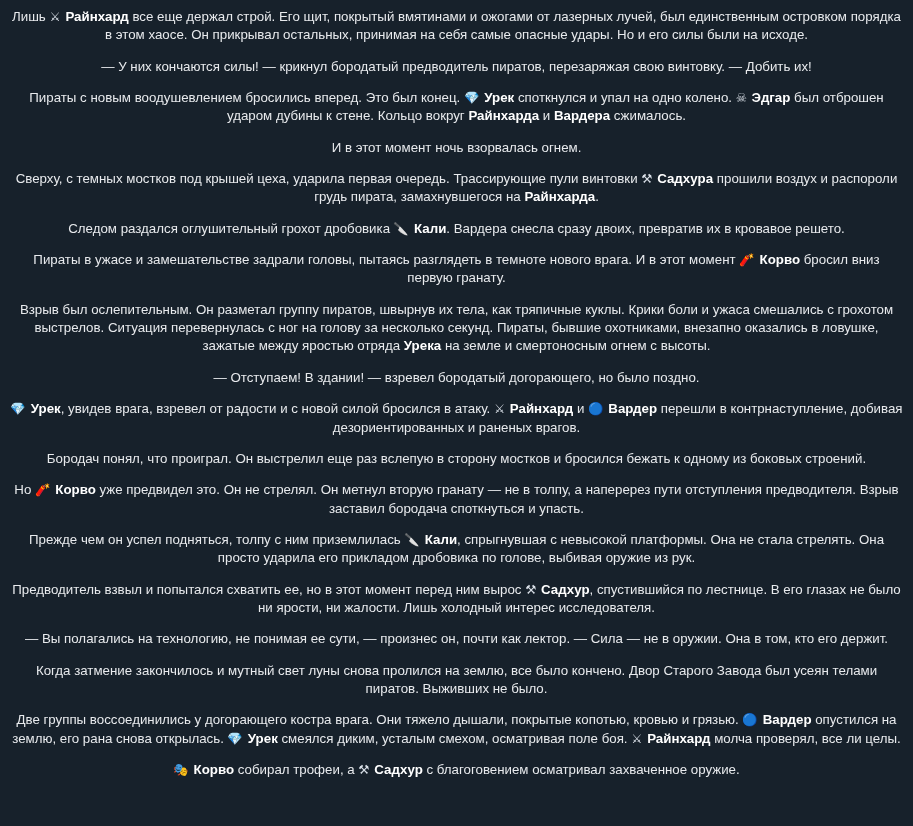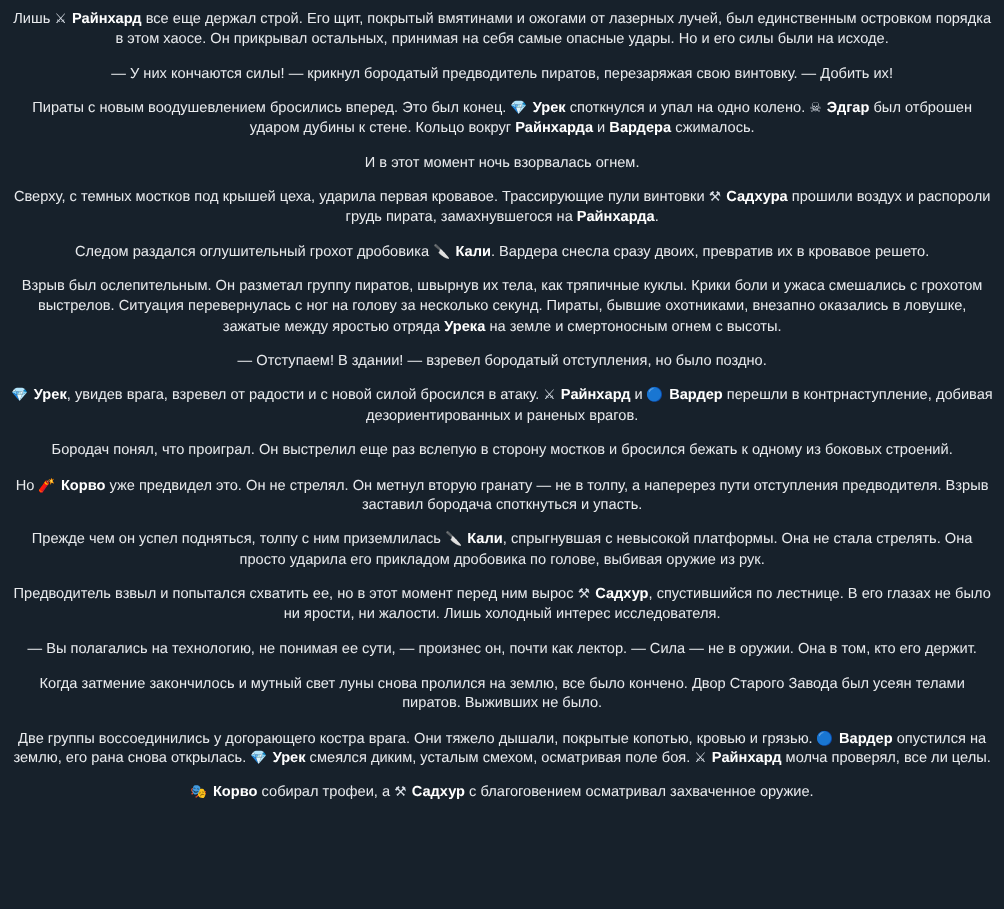--- a/index.html
+++ b/index.html
@@ -50,24 +50,25 @@
 </style>
 </head>
 <body>
 
 <div class="page">
   <div id="body-root">
       <div class="para"><span>Лишь </span><span class="icon icon-swords">⚔</span> <span class="name">Райнхард</span><span> все еще держал строй. Его щит, покрытый вмятинами и ожогами от лазерных лучей, был единственным островком порядка в этом хаосе. Он прикрывал остальных, принимая на себя самые опасные удары. Но и его силы были на исходе.</span></div>
       <div class="para"><span>— У них кончаются силы! — крикнул бородатый предводитель пиратов, перезаряжая свою винтовку. — Добить их!</span></div>
       <div class="para"><span>Пираты с новым воодушевлением бросились вперед. Это был конец. </span><span class="icon icon-gem">💎</span> <span class="name">Урек</span><span> споткнулся и упал на одно колено. </span><span class="icon icon-skull">☠</span> <span class="name">Эдгар</span><span> был отброшен ударом дубины к стене. Кольцо вокруг </span><span class="name">Райнхарда</span><span> и </span><span class="name">Вардера</span><span> сжималось.</span></div>
       <div class="para"><span>И в этот момент ночь взорвалась огнем.</span></div>
-      <div class="para"><span>Сверху, с темных мостков под крышей цеха, ударила первая кровавое. Трассирующие пули винтовки </span><span class="icon icon-cross">⚒</span> <span class="name">Садхура</span><span> прошили воздух и распороли грудь пирата, замахнувшегося на </span><span class="name">Райнхарда</span><span>.</span></div>
+      <div class="para"><span>Сверху, с темных мостков под крышей цеха, ударила первая очередь. Трассирующие пули винтовки </span><span class="icon icon-cross">⚒</span> <span class="name">Садхура</span><span> прошили воздух и распороли грудь пирата, замахнувшегося на </span><span class="name">Райнхарда</span><span>.</span></div>
       <div class="para"><span>Следом раздался оглушительный грохот дробовика </span><span class="icon icon-knife">🔪</span> <span class="name">Кали</span><span>. Вардера снесла сразу двоих, превратив их в кровавое решето.</span></div>
+      <div class="para"><span>Пираты в ужасе и замешательстве задрали головы, пытаясь разглядеть в темноте нового врага. И в этот момент </span><span class="icon icon-grenade">🧨</span> <span class="name">Корво</span><span> бросил вниз первую гранату.</span></div>
       <div class="para"><span>Взрыв был ослепительным. Он разметал группу пиратов, швырнув их тела, как тряпичные куклы. Крики боли и ужаса смешались с грохотом выстрелов. Ситуация перевернулась с ног на голову за несколько секунд. Пираты, бывшие охотниками, внезапно оказались в ловушке, зажатые между яростью отряда </span><span class="name">Урека</span><span> на земле и смертоносным огнем с высоты.</span></div>
-      <div class="para"><span>— Отступаем! В здании! — взревел бородатый отступления, но было поздно.</span></div>
+      <div class="para"><span>— Отступаем! В здании! — взревел бородатый догорающего, но было поздно.</span></div>
       <div class="para"><span class="icon icon-gem">💎</span> <span class="name">Урек</span><span>, увидев врага, взревел от радости и с новой силой бросился в атаку. </span><span class="icon icon-swords">⚔</span> <span class="name">Райнхард</span><span> и </span><span class="icon icon-orb">🔵</span> <span class="name">Вардер</span><span> перешли в контрнаступление, добивая дезориентированных и раненых врагов.</span></div>
       <div class="para"><span>Бородач понял, что проиграл. Он выстрелил еще раз вслепую в сторону мостков и бросился бежать к одному из боковых строений.</span></div>
       <div class="para"><span>Но </span><span class="icon icon-grenade">🧨</span> <span class="name">Корво</span><span> уже предвидел это. Он не стрелял. Он метнул вторую гранату — не в толпу, а наперерез пути отступления предводителя. Взрыв заставил бородача споткнуться и упасть.</span></div>
       <div class="para"><span>Прежде чем он успел подняться, толпу с ним приземлилась </span><span class="icon icon-knife">🔪</span> <span class="name">Кали</span><span>, спрыгнувшая с невысокой платформы. Она не стала стрелять. Она просто ударила его прикладом дробовика по голове, выбивая оружие из рук.</span></div>
       <div class="para"><span>Предводитель взвыл и попытался схватить ее, но в этот момент перед ним вырос </span><span class="icon icon-cross">⚒</span> <span class="name">Садхур</span><span>, спустившийся по лестнице. В его глазах не было ни ярости, ни жалости. Лишь холодный интерес исследователя.</span></div>
       <div class="para"><span>— Вы полагались на технологию, не понимая ее сути, — произнес он, почти как лектор. — Сила — не в оружии. Она в том, кто его держит.</span></div>
       <div class="para"><span>Когда затмение закончилось и мутный свет луны снова пролился на землю, все было кончено. Двор Старого Завода был усеян телами пиратов. Выживших не было.</span></div>
       <div class="para"><span>Две группы воссоединились у догорающего костра врага. Они тяжело дышали, покрытые копотью, кровью и грязью. </span><span class="icon icon-orb">🔵</span> <span class="name">Вардер</span><span> опустился на землю, его рана снова открылась. </span><span class="icon icon-gem">💎</span> <span class="name">Урек</span><span> смеялся диким, усталым смехом, осматривая поле боя. </span><span class="icon icon-swords">⚔</span> <span class="name">Райнхард</span><span> молча проверял, все ли целы.</span></div>
       <div class="para"><span class="icon icon-mask">🎭</span> <span class="name">Корво</span><span> собирал трофеи, а </span><span class="icon icon-cross">⚒</span> <span class="name">Садхур</span><span> с благоговением осматривал захваченное оружие.</span></div>
     </div>

